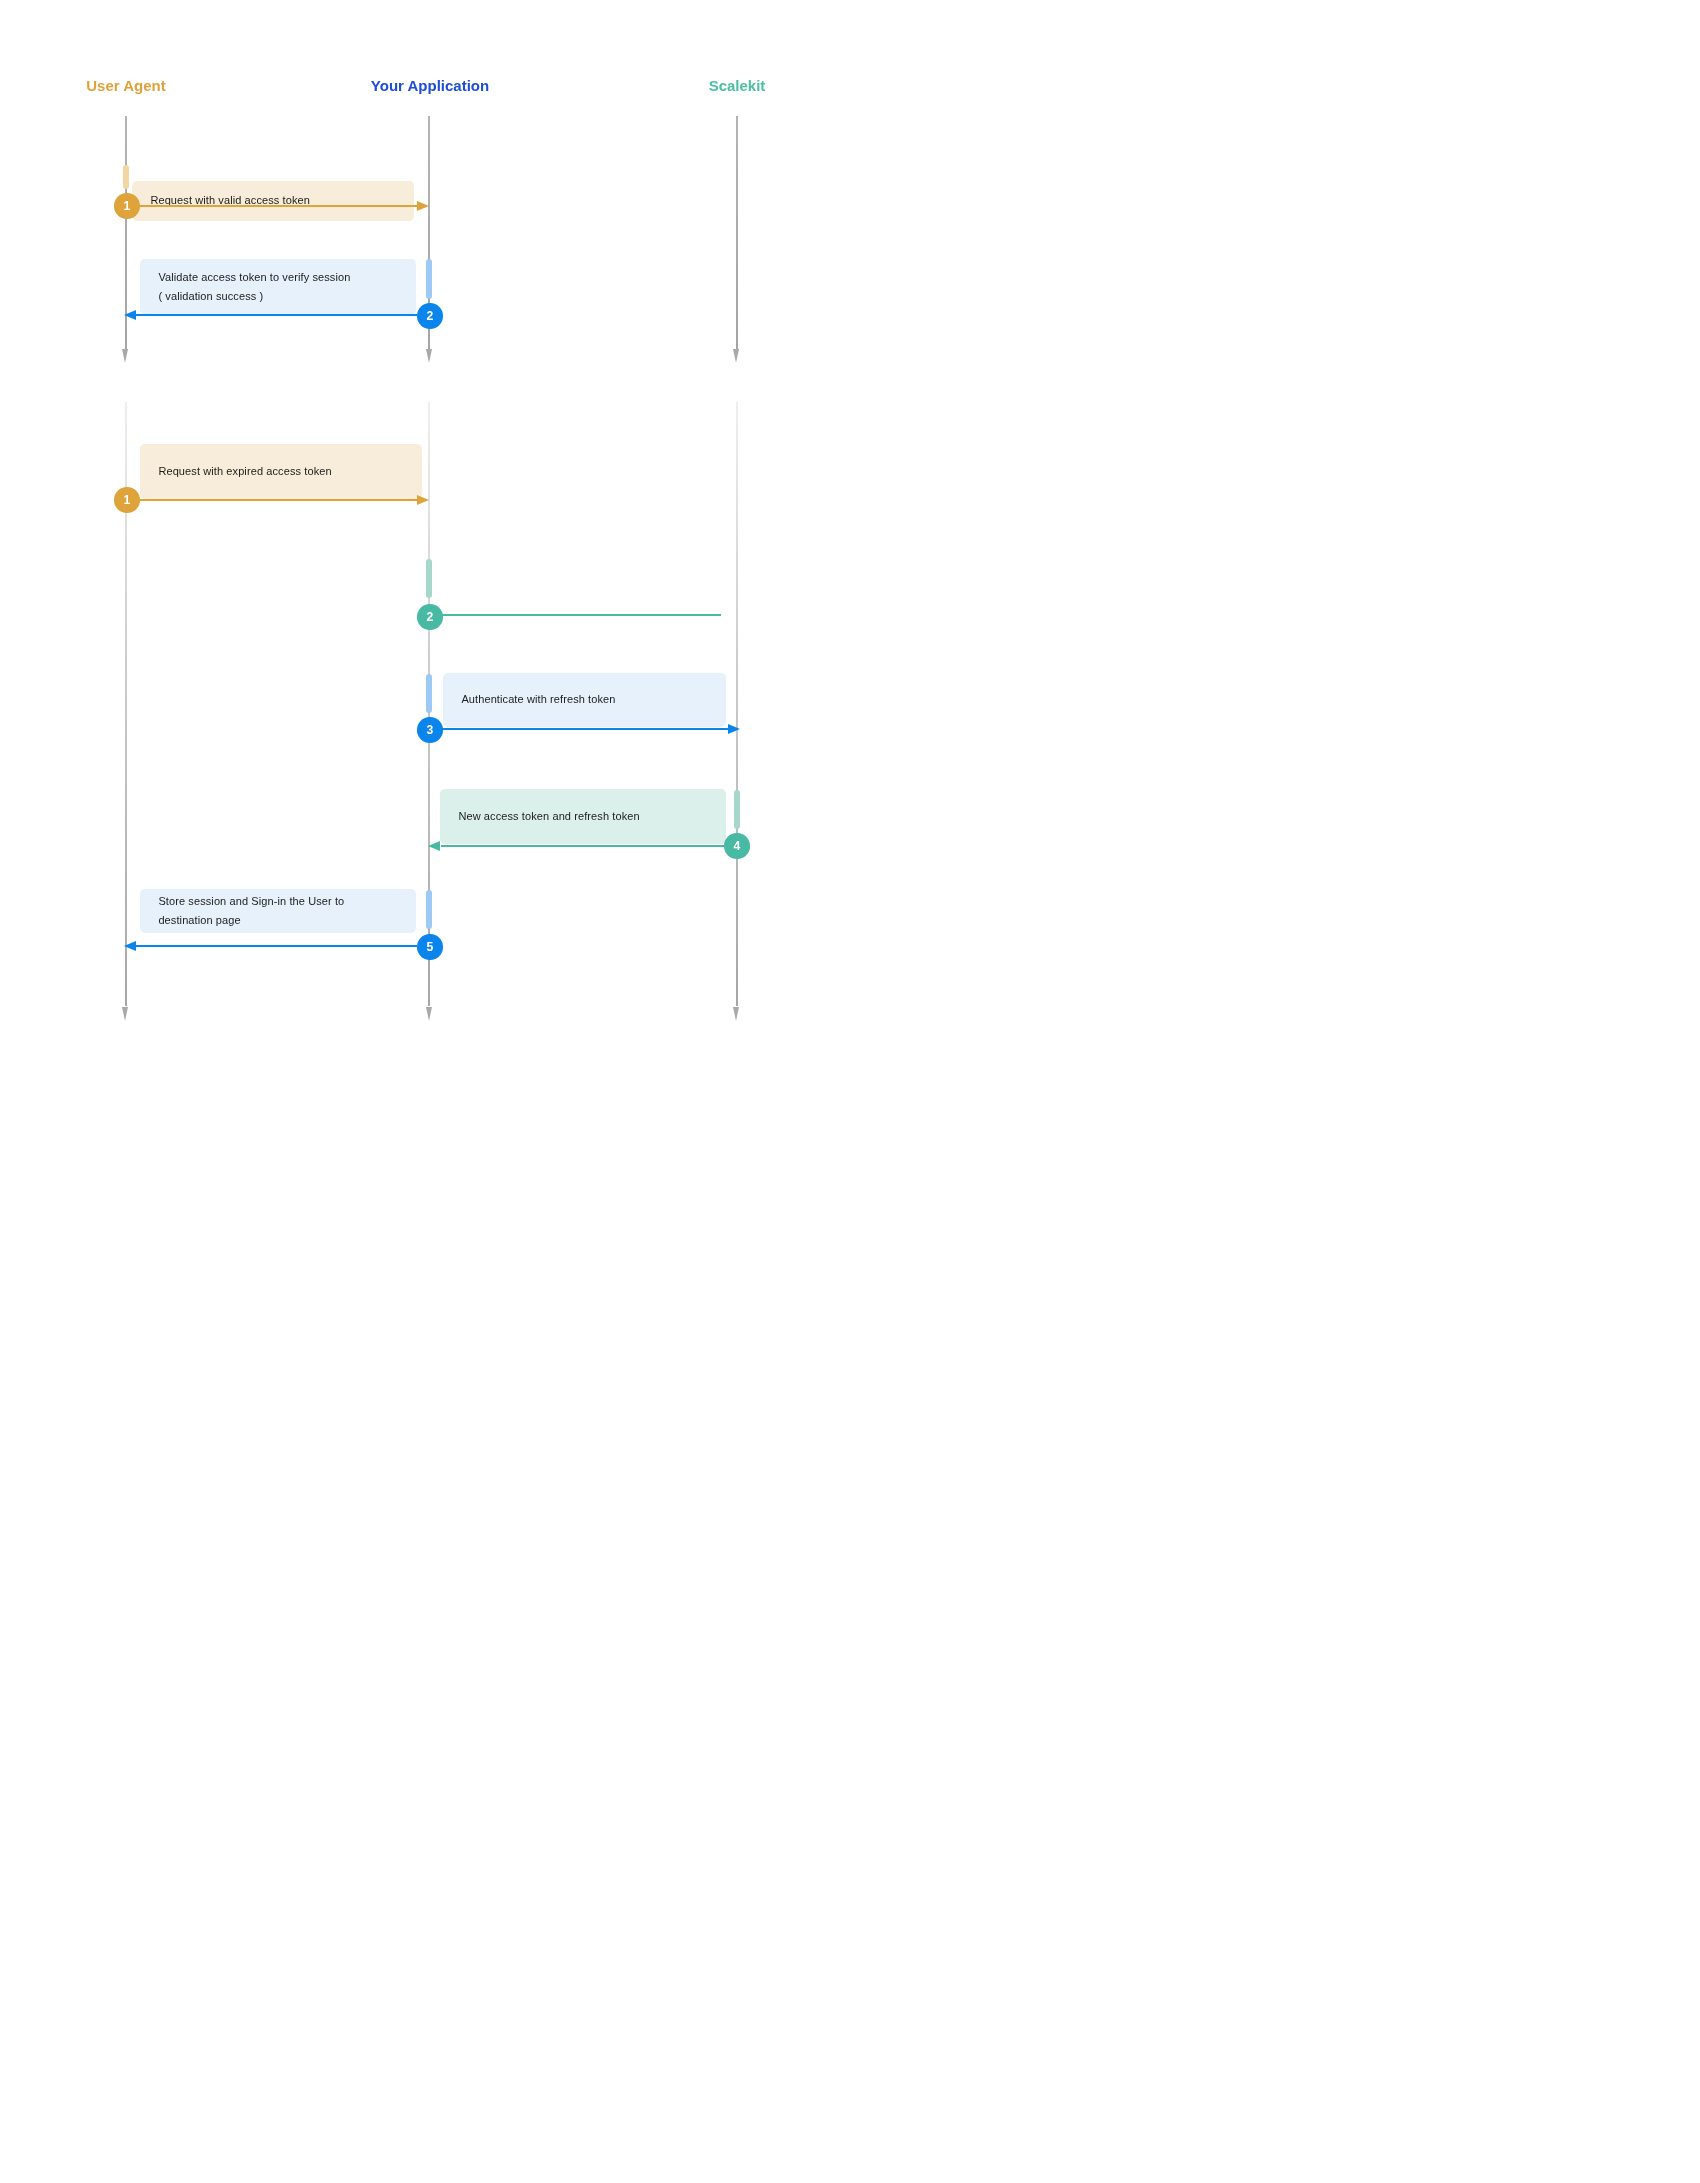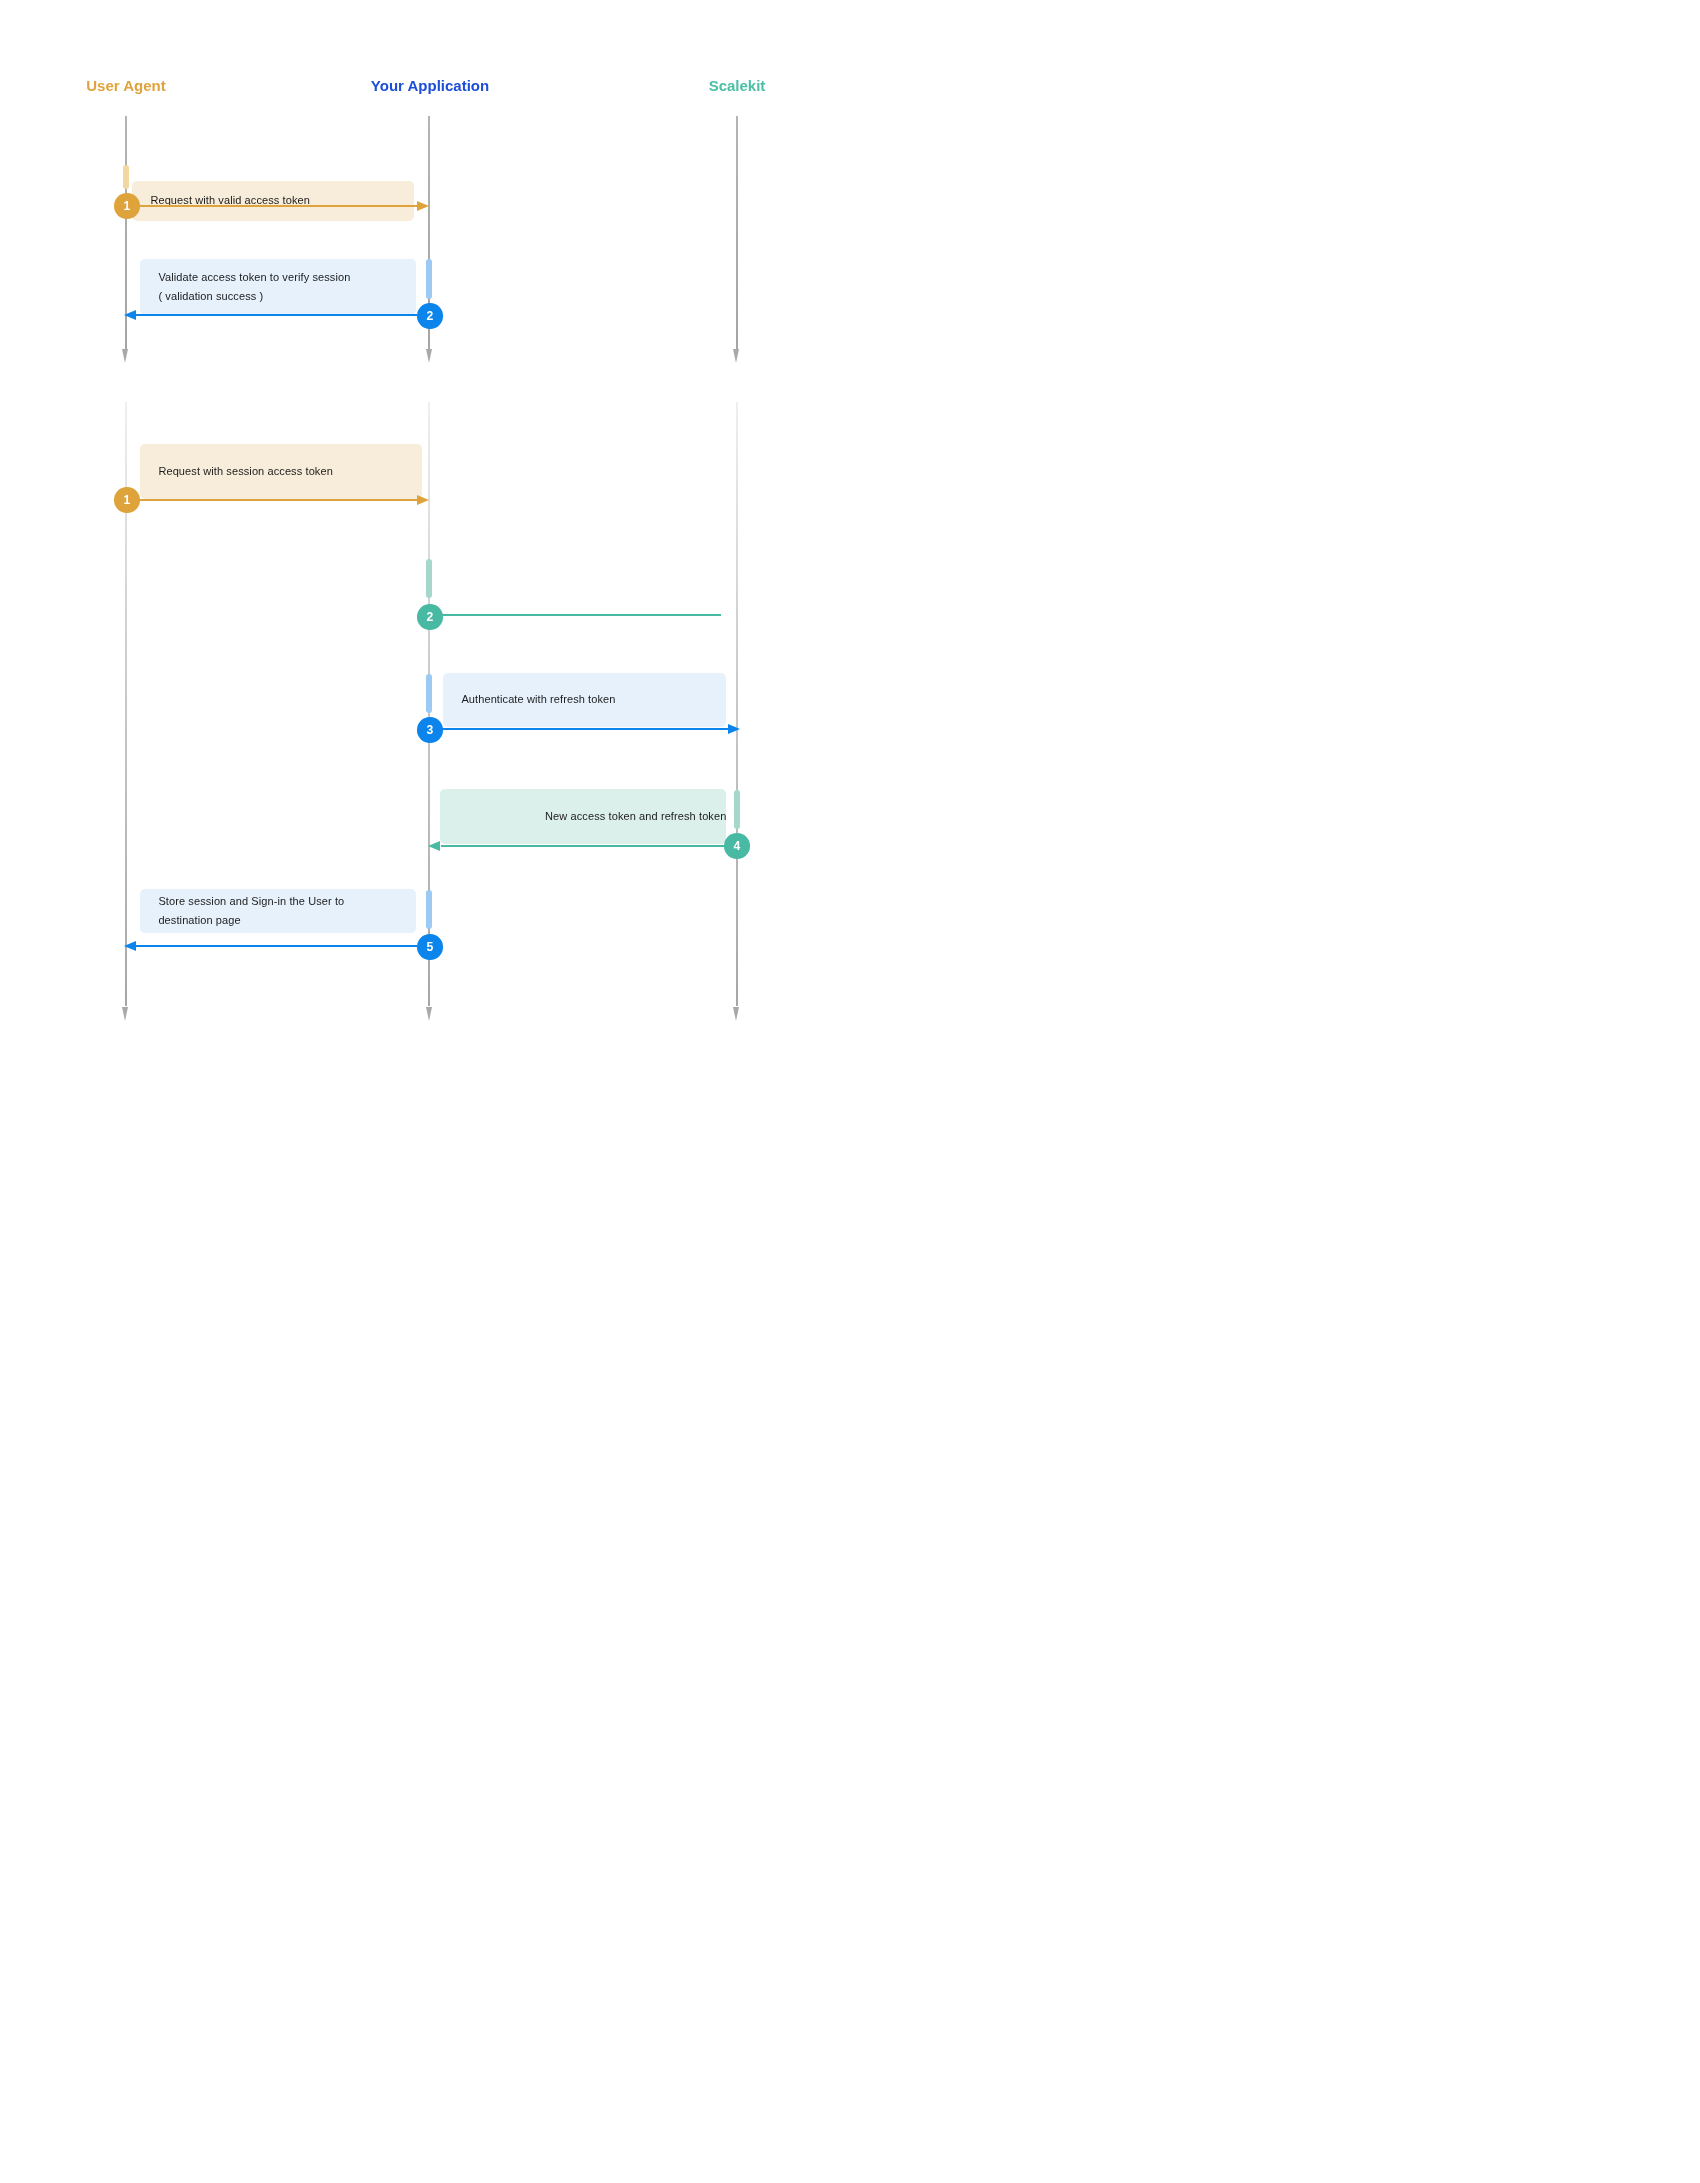--- a/index.html
+++ b/index.html
@@ -70,40 +70,40 @@
   <div class="badge c-blue" style="left:417px;top:303px;">2</div>
 
   <div class="life life-s2" style="left:125px;top:402px;height:604px;"></div>
   <div class="ah-down" style="left:122px;top:1007px;"></div>
   <div class="life life-s2" style="left:428px;top:402px;height:604px;"></div>
   <div class="ah-down" style="left:426px;top:1007px;"></div>
   <div class="life life-s2" style="left:736px;top:402px;height:604px;"></div>
   <div class="ah-down" style="left:733px;top:1007px;"></div>
 
   <div class="msg box-orange" style="left:140px;top:444px;width:264px;height:55px;">
-    <div>Request with session access token</div>
+    <div>Request with expired access token</div>
   </div>
   <div class="line c-orange" style="left:139px;top:499px;width:278px;"></div>
   <div class="ah-right c-orange" style="left:417px;top:495px;"></div>
   <div class="badge c-orange" style="left:114px;top:487px;">1</div>
 
   <div class="act act-teal" style="left:426px;top:559px;height:39px;"></div>
   <div class="line c-teal" style="left:442px;top:614px;width:279px;"></div>
   <div class="badge c-teal" style="left:417px;top:604px;">2</div>
 
   <div class="act act-blue" style="left:426px;top:674px;height:39px;"></div>
   <div class="msg box-blue" style="left:443px;top:673px;width:265px;height:54px;">
     <div>Authenticate with refresh token</div>
   </div>
   <div class="line c-blue" style="left:442px;top:728px;width:286px;"></div>
   <div class="ah-right c-blue" style="left:728px;top:724px;"></div>
   <div class="badge c-blue" style="left:417px;top:717px;">3</div>
 
   <div class="act act-teal" style="left:734px;top:790px;height:39px;"></div>
-  <div class="msg box-teal" style="left:440px;top:789px;width:268px;height:55px;text-align:right;">
+  <div class="msg box-teal" style="left:440px;top:789px;width:268px;height:55px;">
     <div>New access token and refresh token</div>
   </div>
   <div class="line c-teal" style="left:441px;top:845px;width:284px;"></div>
   <div class="ah-left c-teal" style="left:428px;top:841px;"></div>
   <div class="badge c-teal" style="left:724px;top:833px;">4</div>
 
   <div class="act act-blue" style="left:426px;top:890px;height:39px;"></div>
   <div class="msg box-blue" style="left:140px;top:889px;width:258px;height:44px;">
     <div>Store session and Sign-in the User to</div>
     <div>destination page</div>

